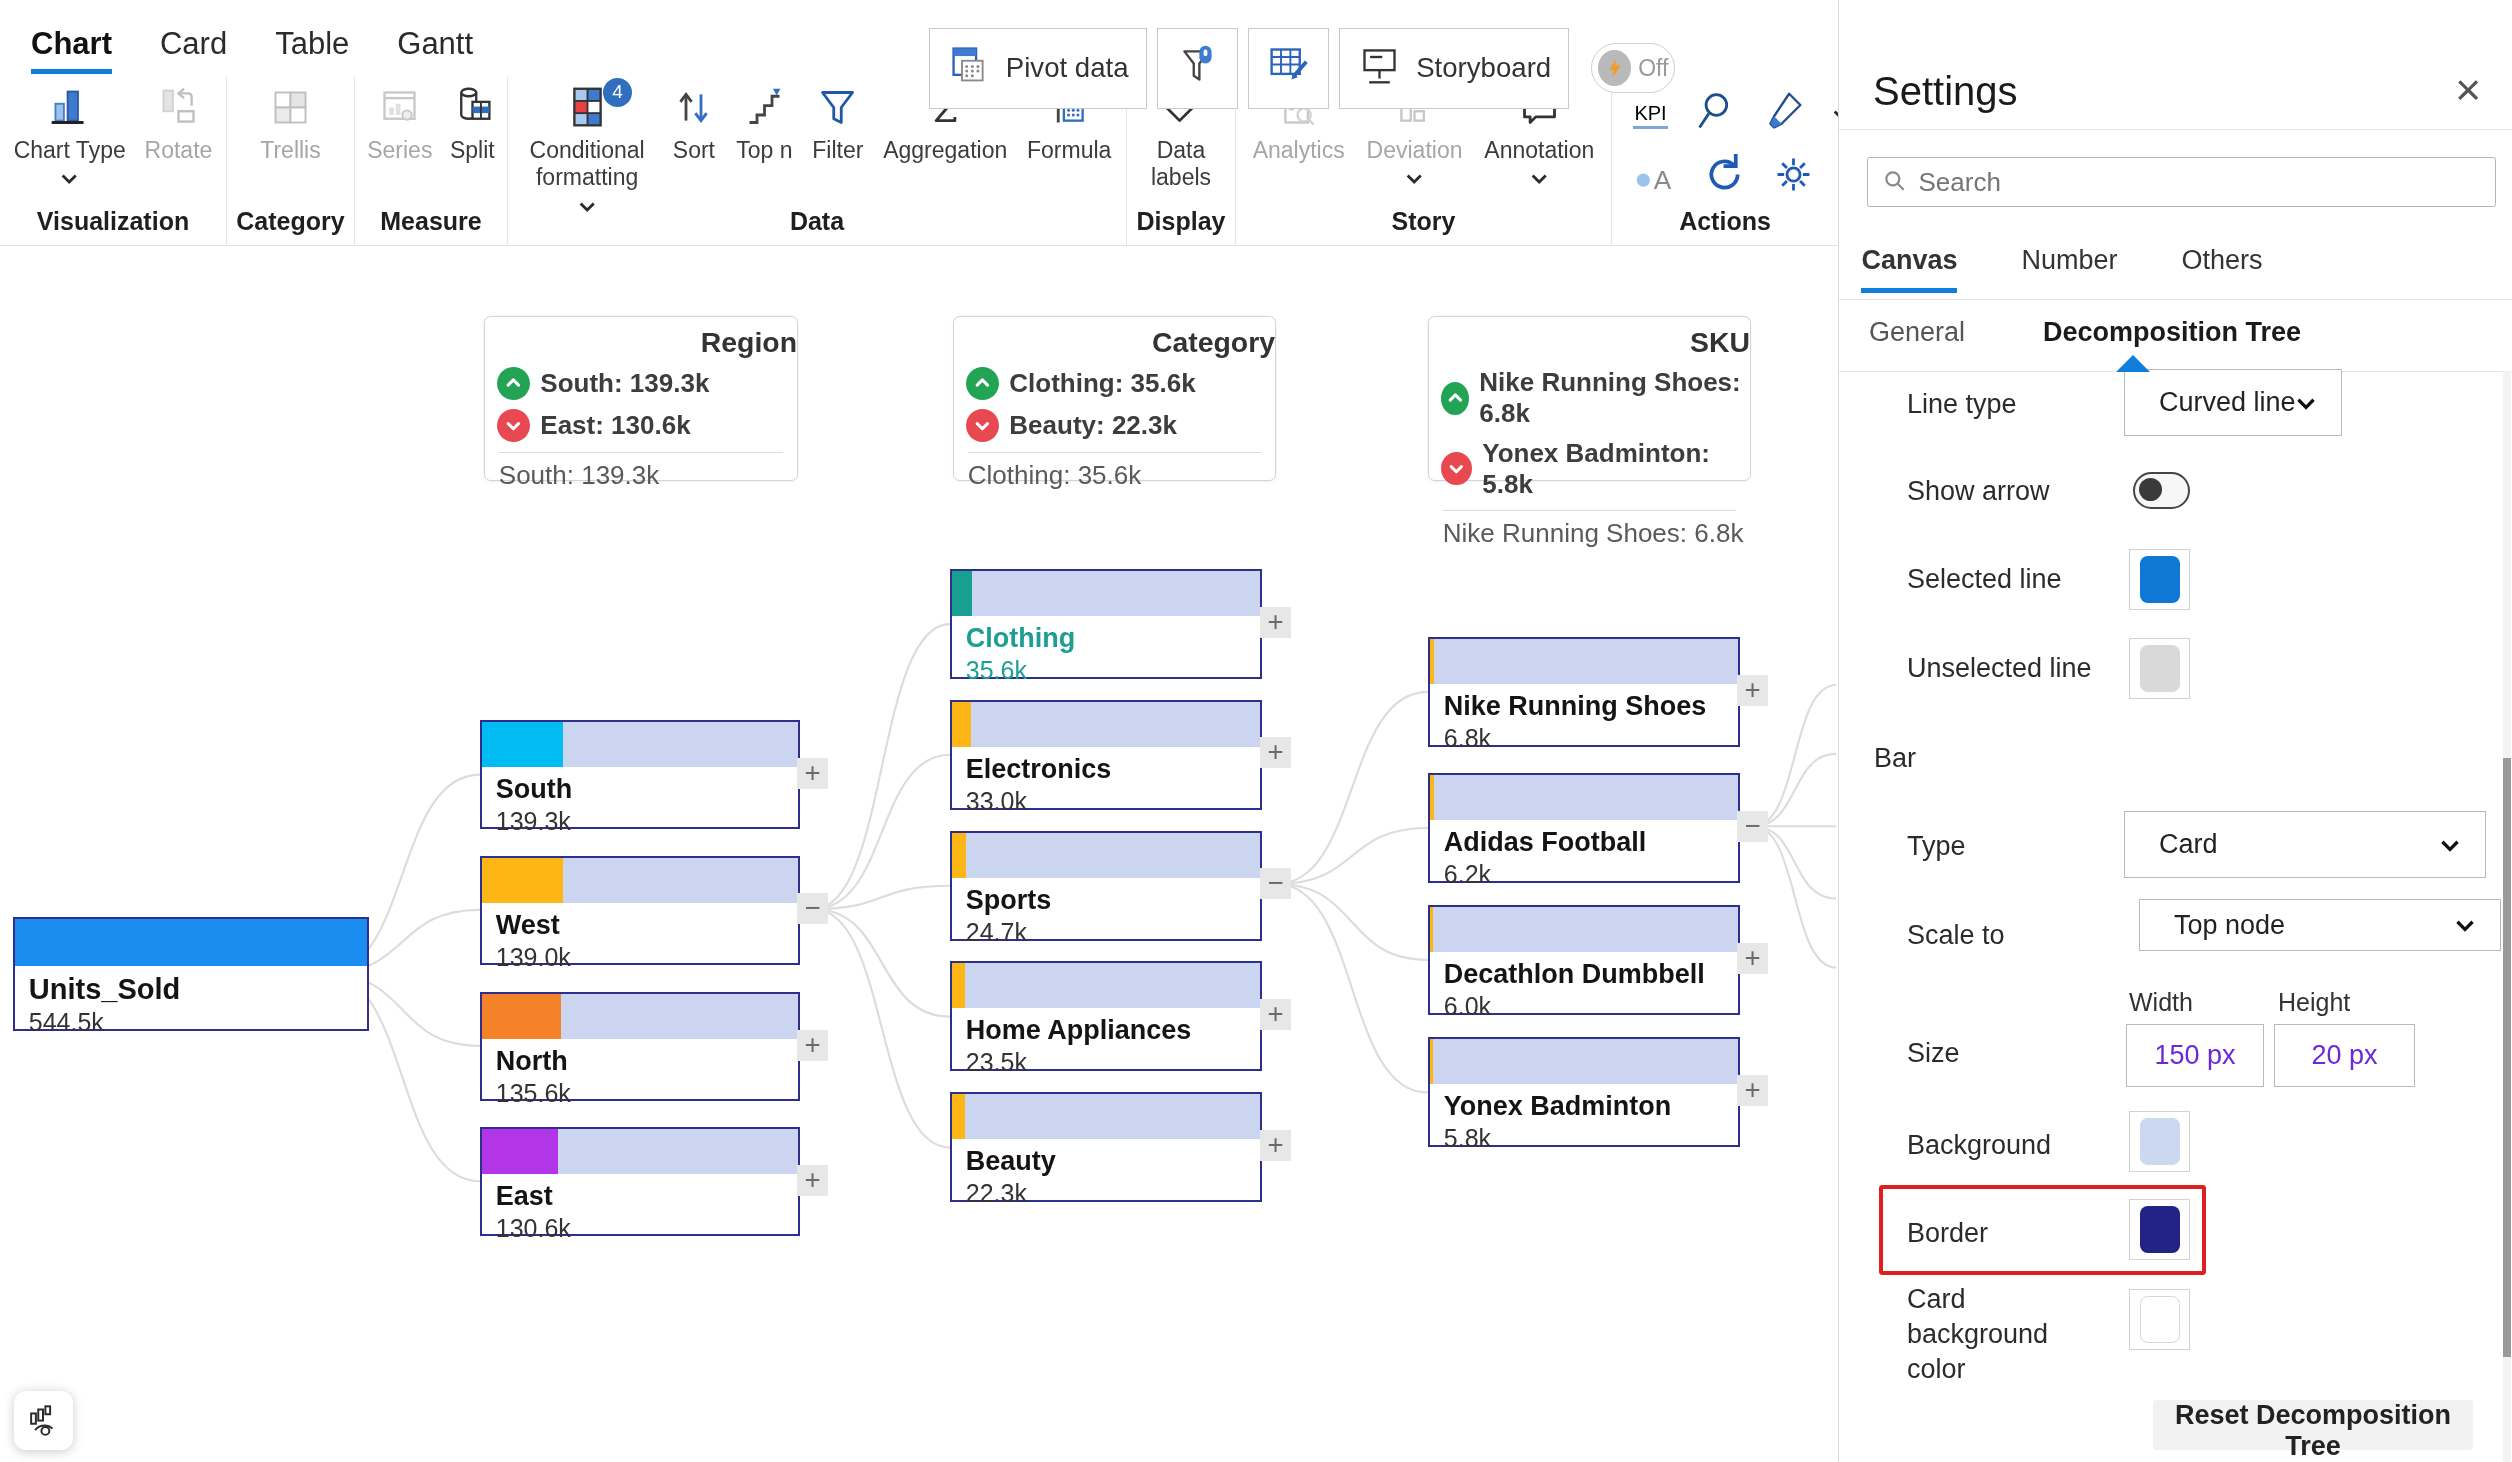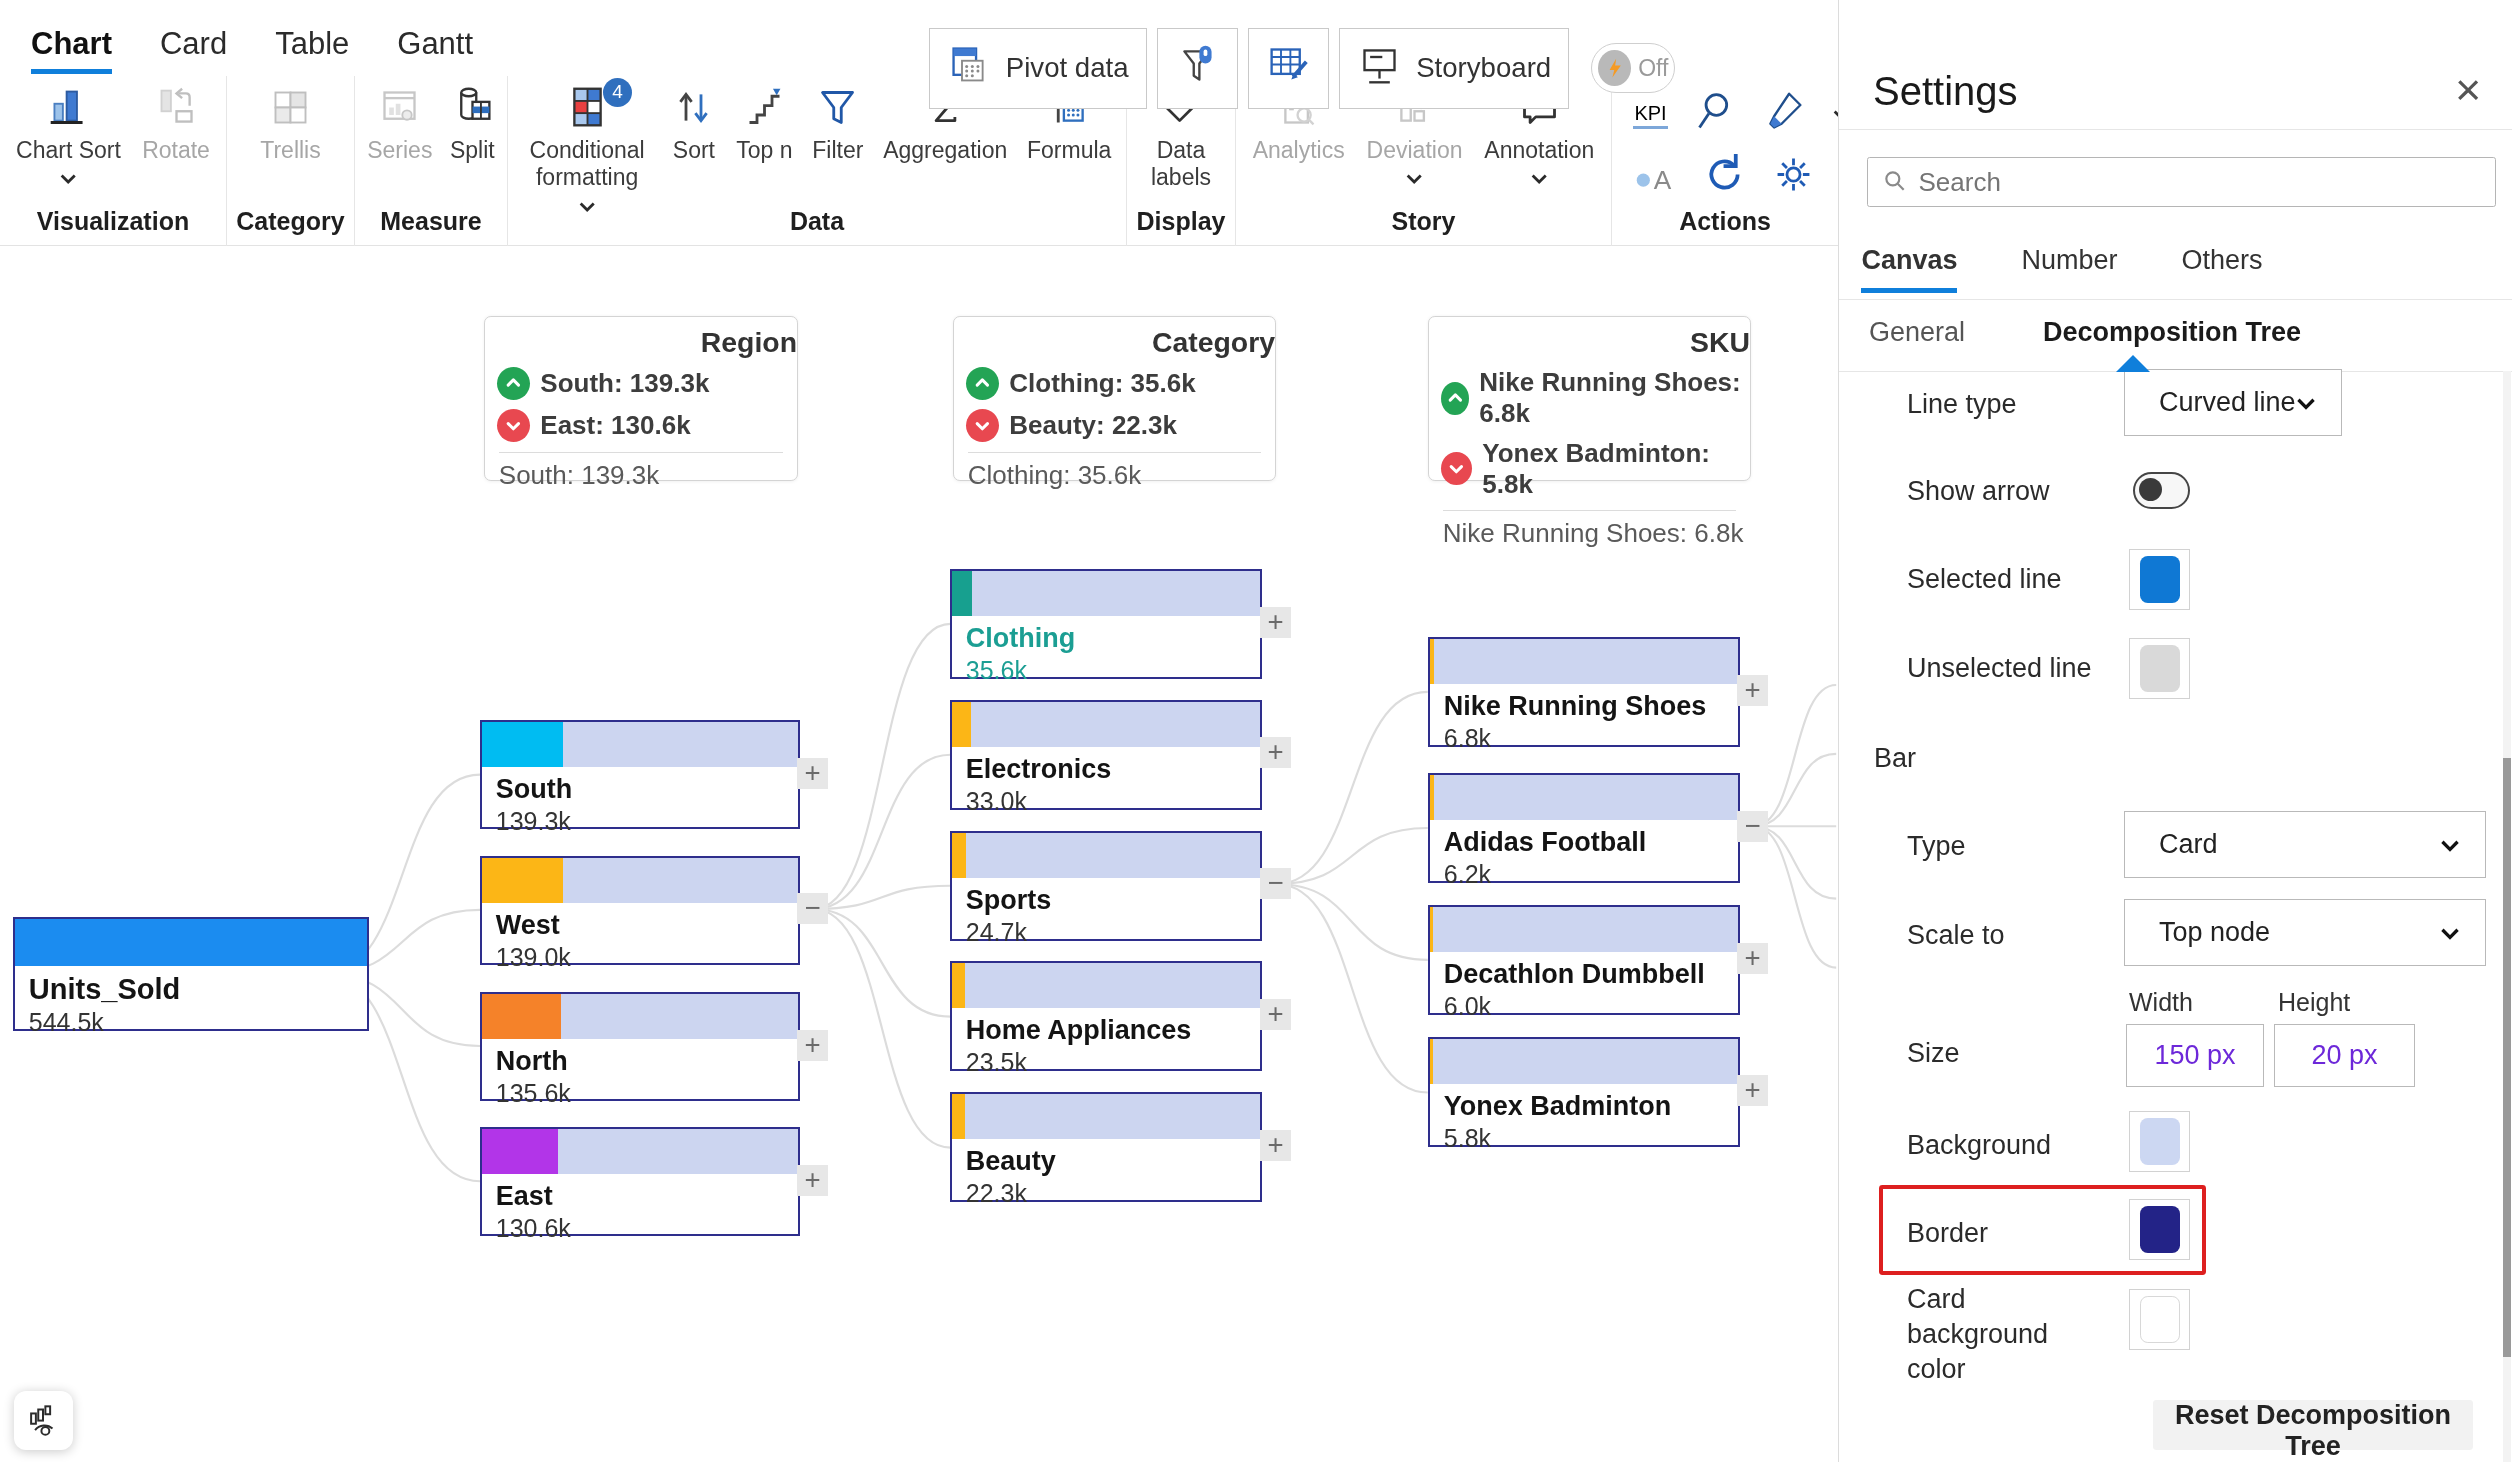--- a/index.html
+++ b/index.html
@@ -127,21 +127,21 @@
         <div class="rgroup" style="width: 227px;">
           <div class="ritems">
             <div class="ritem">
               <span class="icn">
                 <svg width="45" height="45" viewBox="0 0 48 48">
                   <rect x="9" y="20" width="9" height="18" fill="#9dc3ea" stroke="#4a7fc1" stroke-width="2"></rect>
                   <rect x="22" y="7" width="11" height="31" fill="#3f7ad1" stroke="#2c5aa0" stroke-width="2"></rect>
                   <line x1="5" y1="40" x2="39" y2="40" stroke="#222" stroke-width="3"></line>
                 </svg>
               </span>
-              <span class="lbl">Chart Sort</span>
+              <span class="lbl">Chart Type</span>
               <span class="chev">
                 <svg width="22.4" height="22.4" viewBox="0 0 24 24" fill="none" stroke="currentColor" stroke-width="3">
                   <path d="M5 9 L12 16 L19 9"></path>
                 </svg>
               </span>
             </div>
             <div class="ritem disabled">
               <span class="icn">
                 <svg width="45" height="45" viewBox="0 0 48 48">
                   <rect x="8" y="6" width="10" height="22" fill="#b9d2ee" stroke="#8fb0d8" stroke-width="2"></rect>
@@ -737,21 +737,21 @@
     <div class="psel" style="left:285px; top:811px; width:362px; height:67px;">
       <span class="sv">Card</span>
       <span class="chev">
           <svg width="26" height="26" viewBox="0 0 24 24" fill="none" stroke="currentColor" stroke-width="3">
             <path d="M5 9 L12 16 L19 9"></path>
           </svg>
         </span>
     </div>
 
     <div class="prl" style="top:920px">Scale to</div>
-    <div class="psel" style="left:285px; top:899px; width:362px; height:67px;">
+    <div class="psel" style="left:300px; top:899px; width:362px; height:52px;">
       <span class="sv">Top node</span>
       <span class="chev">
           <svg width="26" height="26" viewBox="0 0 24 24" fill="none" stroke="currentColor" stroke-width="3">
             <path d="M5 9 L12 16 L19 9"></path>
           </svg>
         </span>
     </div>
 
     <div class="prl" style="top:1038px">Size</div>
     <div class="slbl" style="left:290px; top:988px;">Width</div>

